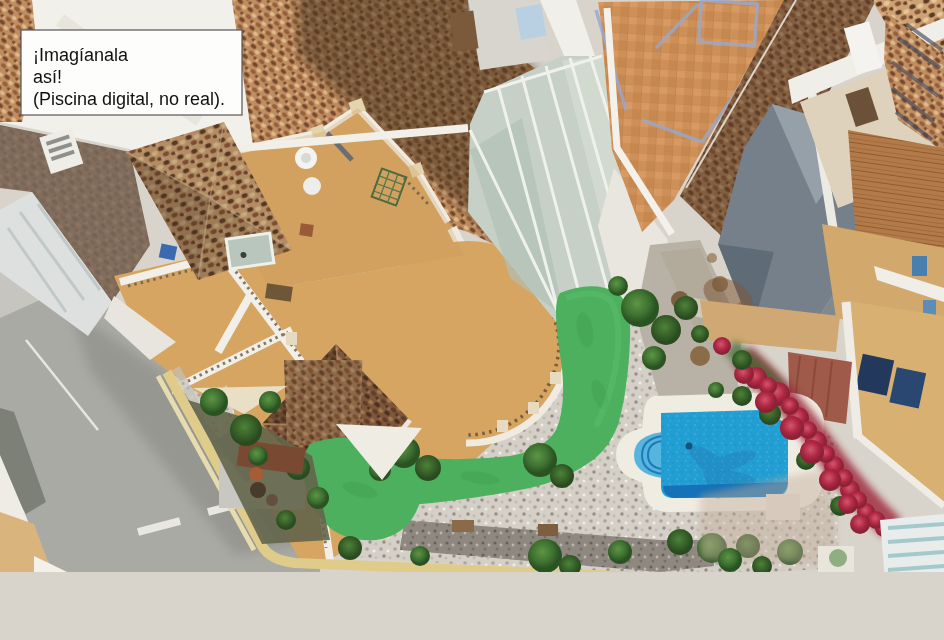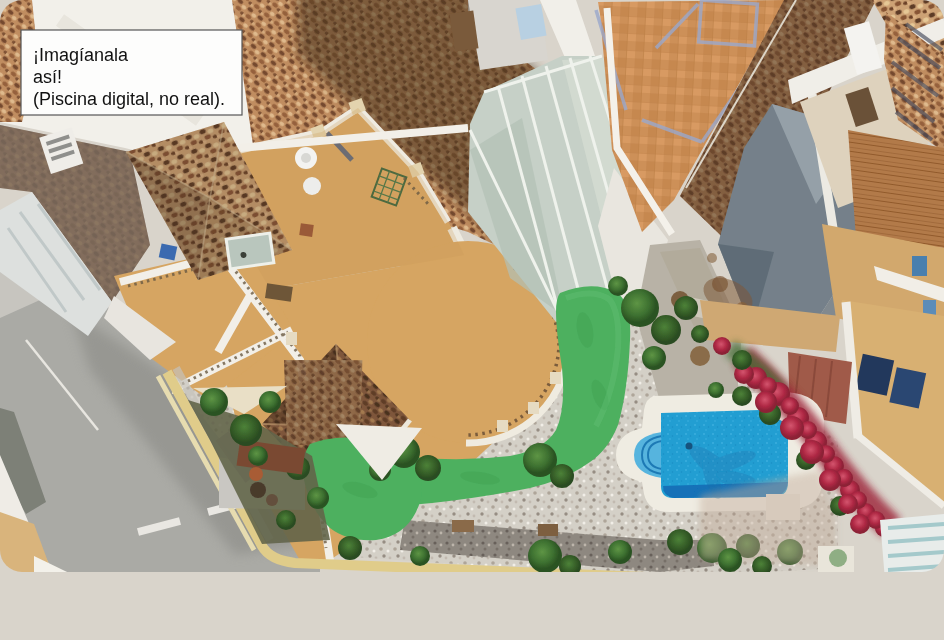--- a/index.html
+++ b/index.html
@@ -1,16 +1,16 @@
 <!DOCTYPE html>
 <html><head>
 <meta charset="utf-8">
 <style>
   html,body{margin:0;padding:0;background:#d9d4cb;}
-  .wrap{position:relative;width:944px;height:572px;overflow:hidden;font-family:"Liberation Sans",sans-serif;border-radius:22px;}
+  .wrap{position:relative;width:944px;height:572px;overflow:hidden;font-family:"Liberation Sans",sans-serif;}
 </style>
 </head>
 <body>
 <div class="wrap">
 <svg width="944" height="640" viewBox="0 0 944 640" xmlns="http://www.w3.org/2000/svg">
 <defs>
   <pattern id="terr" width="13" height="13" patternUnits="userSpaceOnUse" patternTransform="rotate(40)">
     <rect width="13" height="13" fill="#c08d60"></rect>
     <ellipse cx="3" cy="2.4" rx="3" ry="2" fill="#74492f"></ellipse>
     <ellipse cx="9.5" cy="4.7" rx="2.6" ry="2" fill="#dfba8d"></ellipse>

